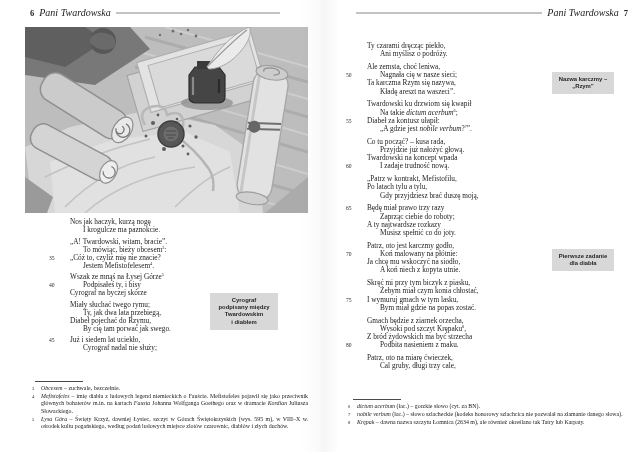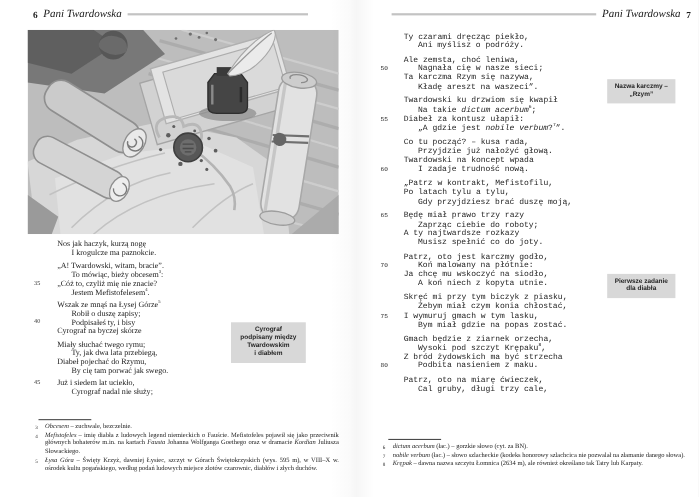--- a/index.html
+++ b/index.html
@@ -20,22 +20,22 @@
   .runhead { position:absolute; top:7px; display:flex; align-items:center; gap:5px; }
   #page-left  .runhead { left:30px; width:250px; }
   #page-right .runhead { left:38px; width:272px; }
   .pagenum { font-weight:bold; font-size:8.5px; }
   .runtitle { font-style:italic; font-size:10px; white-space:nowrap; }
   .runrule { flex:1; height:2px; background:#c3c3c3; }
   
   #photo-wrap { position:absolute; left:25px; top:27px; width:283px; height:186px; overflow:hidden; }
   
   .poem { position:absolute; }
-  #page-left  .poem { left:38px; top:218px; width:210px; --lh:8.0px; --gap:3.5px; }
-  #page-right .poem { left:35px; top:30px;  width:200px;font-family:Liberation Mono, monospace; --lh:8.2px; --gap:4.6px; }
+  #page-left  .poem { left:56px; top:218px; width:210px; --lh:8.0px; --gap:3.5px; }
+  #page-right .poem { left:35px; top:42px;  width:200px; --lh:8.2px; --gap:4.6px; }
   .stanza { margin-bottom:var(--gap); }
   .pline { position:relative; font-size:7.3px; line-height:var(--lh); padding-left:14px; white-space:nowrap; }
   .pline.indent { padding-left:27px; }
   .lnum {
     position:absolute; left:-7px; top:0; width:16px; text-align:left;
     font-size:5.6px; color:#2b2b2b;
   }
   .pline sup { font-size:58%; line-height:0; vertical-align:super; }
   .pline i, .fn-text i { font-style:italic; }
   
@@ -179,21 +179,20 @@
           <div class="pline indent"><span>I krogulcze ma paznokcie.</span></div>
         </div>
         <div class="stanza">
           <div class="pline"><span>„A! Twardowski, witam, bracie”.</span></div>
           <div class="pline indent"><span>To mówiąc, bieży obcesem<sup>3</sup>:</span></div>
           <div class="pline"><span class="lnum">35</span><span>„Cóż to, czyliż mię nie znacie?</span></div>
           <div class="pline indent"><span>Jestem Mefistofelesem<sup>4</sup>.</span></div>
         </div>
         <div class="stanza">
           <div class="pline"><span>Wszak ze mnąś na Łysej Górze<sup>5</sup></span></div>
-          <div class="pline indent"><span>Robił o duszę zapisy;</span></div>
           <div class="pline indent"><span class="lnum">40</span><span>Podpisałeś ty, i bisy</span></div>
           <div class="pline"><span>Cyrograf na byczej skórze</span></div>
         </div>
         <div class="stanza">
           <div class="pline"><span>Miały słuchać twego rymu;</span></div>
           <div class="pline indent"><span>Ty, jak dwa lata przebiegą,</span></div>
           <div class="pline"><span>Diabeł pojechać do Rzymu,</span></div>
           <div class="pline indent"><span>By cię tam porwać jak swego.</span></div>
         </div>
         <div class="stanza">

